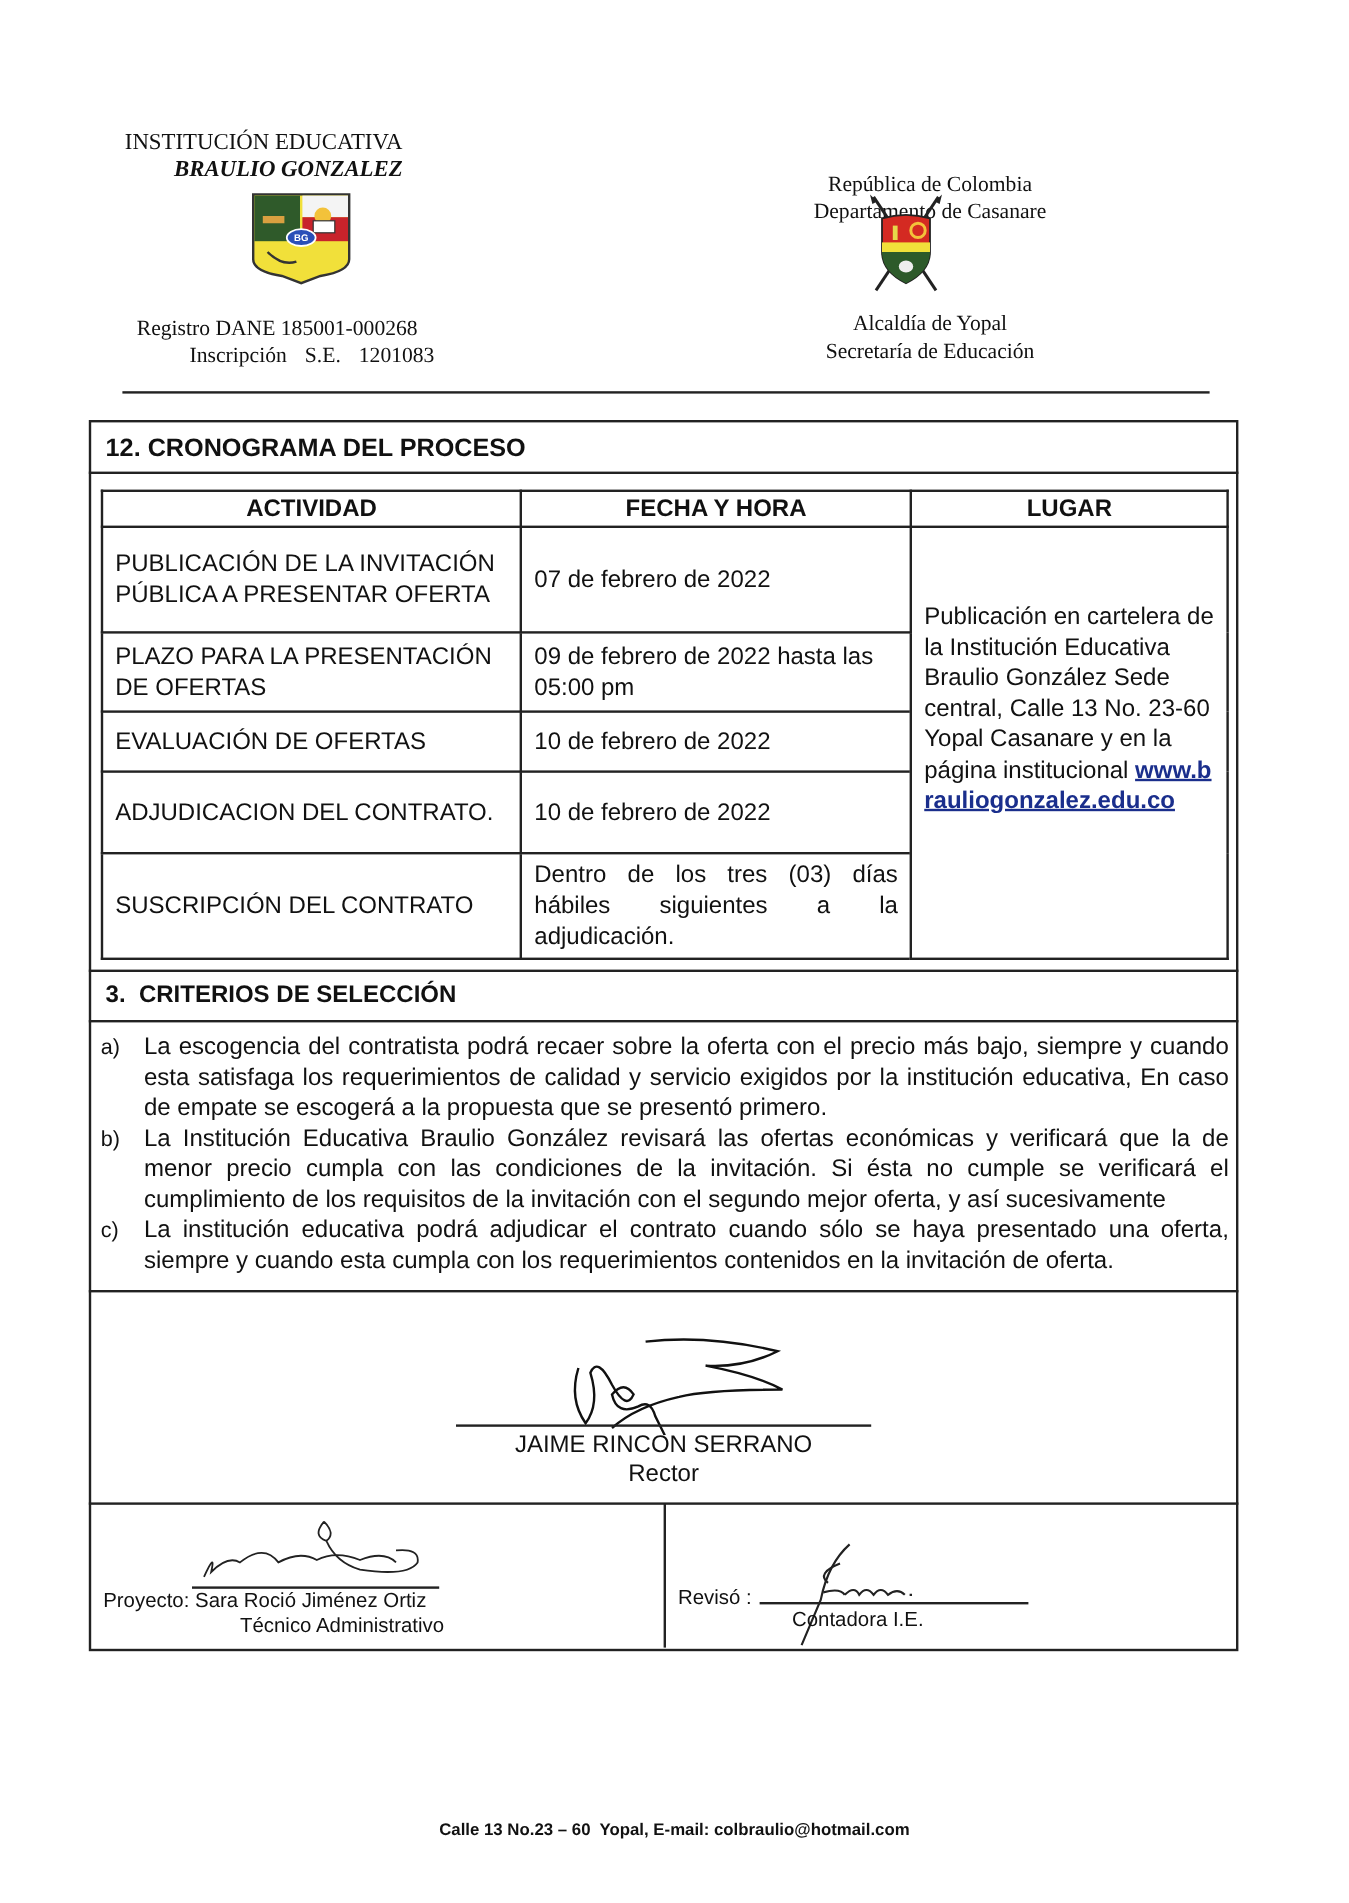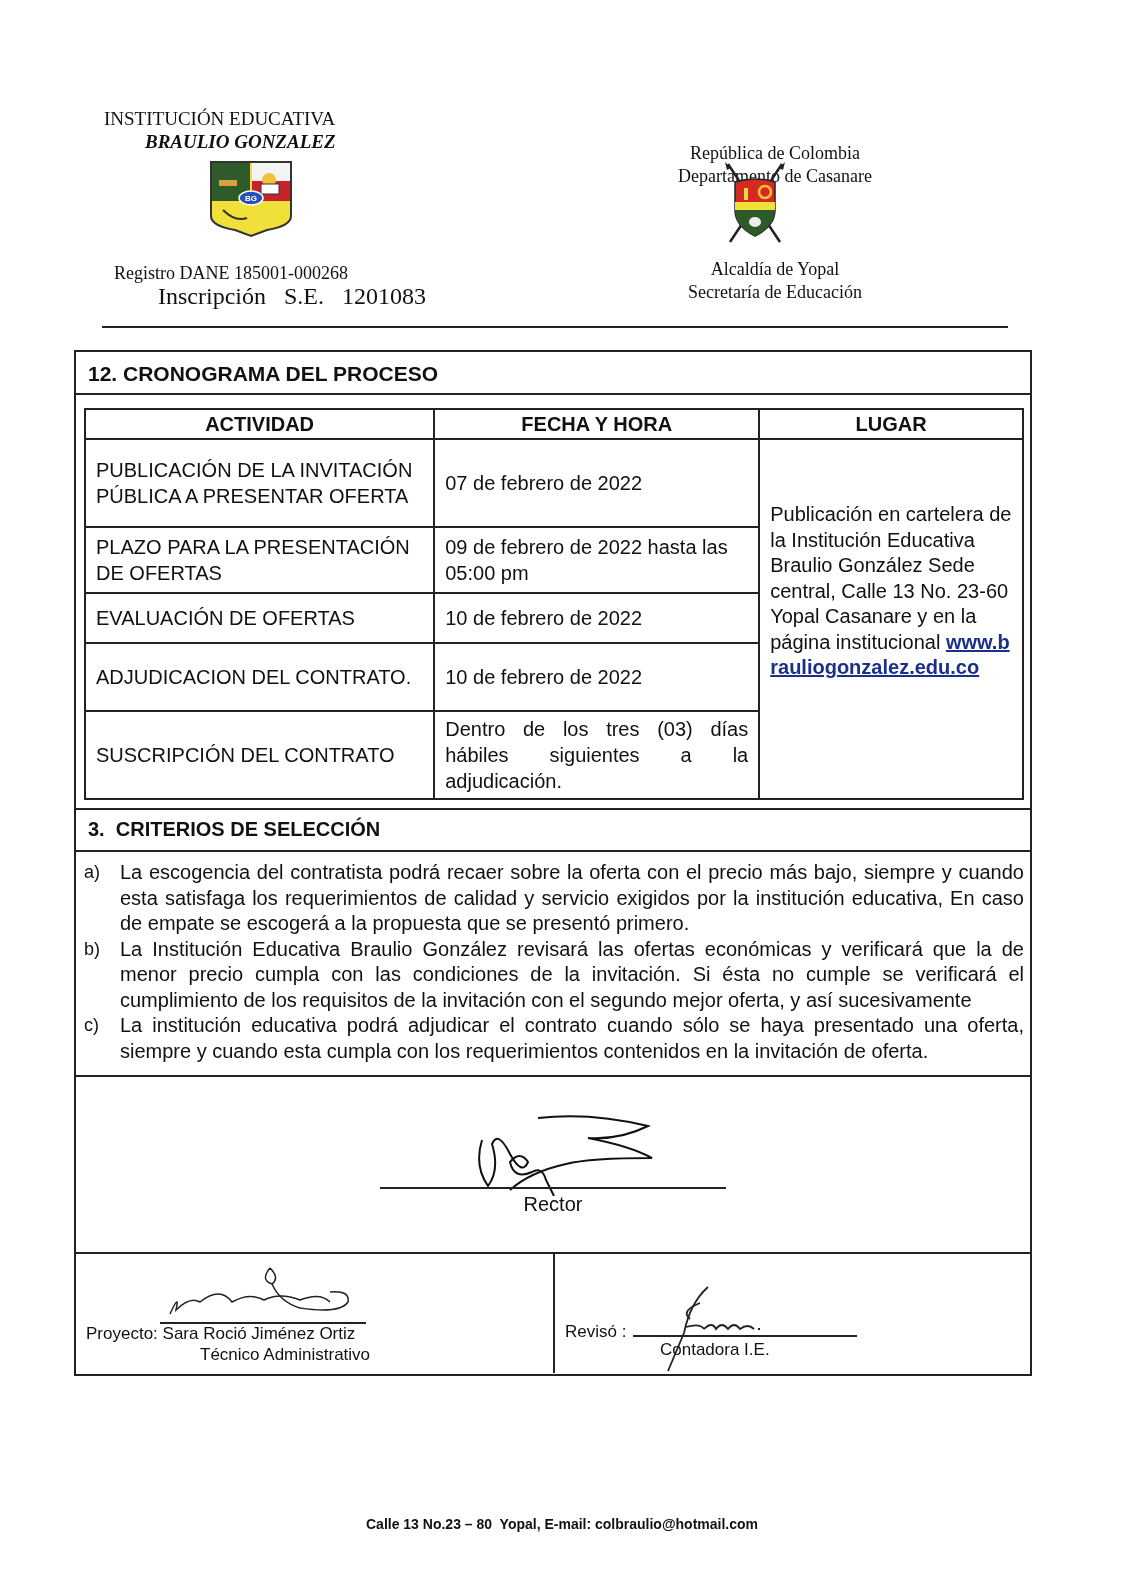--- a/index.html
+++ b/index.html
@@ -4,21 +4,21 @@
 <style>
   html, body { margin:0; padding:0; background:#ffffff; }
   body { width:1124px; height:1586px; position:relative; overflow:hidden; color:#111; font-family:"Liberation Sans", sans-serif; }
   .abs { position:absolute; }
   .serif { font-family:"Liberation Serif", serif; }
 
   
   .hdr-left-title { left:104px; top:108px; font-size:19px; line-height:22px; }
   .hdr-left-sub { left:145px; top:131px; font-size:19px; font-style:italic; font-weight:bold; line-height:22px; }
   .hdr-left-reg { left:114px; top:262px; font-size:18px; line-height:22px; }
-  .hdr-left-insc { left:158px; top:285px; font-size:24px; line-height:22px; word-spacing:3px; }
+  .hdr-left-insc { left:158px; top:285px; font-size:18px; line-height:22px; word-spacing:3px; }
   .hdr-right { text-align:center; width:260px; left:645px; font-size:18px; line-height:23px; }
   .hdr-right.top { top:106px;margin-top:36px; }
   .hdr-right.bot { top:258px; }
   .hdr-rule { left:102px; top:326px; width:906px; height:2px; background:#222; }
 
   
   .frame { left:74px; top:350px; width:958px; height:1026px; border:2px solid #222; box-sizing:border-box; }
   .section-title { left:76px; width:1123px; font-weight:bold; font-size:21px; box-sizing:border-box; padding-left:12px; }
   .hline { left:74px; width:958px; height:2px; background:#222; }
 
@@ -160,20 +160,21 @@
 <div class="abs hline" style="top:1075px;"></div>
 
 <div class="abs" style="left:470px;top:1110px;width:200px;height:86px;">
   <svg width="200" height="86" viewBox="0 0 200 86">
     <path d="M68 8 Q120 2 178 16 Q150 30 118 28 Q160 36 182 48 Q120 48 96 54 Q60 62 40 80" stroke="#111" stroke-width="2" fill="none"></path>
     <path d="M12 30 Q4 56 18 76 Q30 60 22 34 Q28 20 40 44 Q52 66 58 52 Q50 40 40 52 Q44 70 62 62 Q72 56 76 70 L84 86" stroke="#111" stroke-width="2" fill="none"></path>
   </svg>
 </div>
 <div class="abs sig-line" style="left:380px;top:1187px;width:346px;"></div>
 <div class="abs rector-name">
+  <div>JAIME RINCON SERRANO</div>
   <div>Rector</div>
 </div>
 
 <div class="abs hline" style="top:1252px;"></div>
 <div class="abs vdiv"></div>
 
 <div class="abs" style="left:140px;top:1262px;width:240px;height:60px;">
   <svg width="240" height="60" viewBox="0 0 240 60">
     <path d="M30 52 Q40 30 36 48 Q50 34 60 40 Q80 24 92 40 Q110 30 124 38 Q140 30 160 38 Q180 30 190 40" stroke="#222" stroke-width="1.5" fill="none"></path>
     <path d="M130 6 Q120 18 132 22 Q140 16 130 6 M132 22 Q140 40 160 46 Q200 52 208 40 Q210 28 190 30" stroke="#222" stroke-width="1.5" fill="none"></path>
@@ -190,13 +191,13 @@
 <div class="abs" style="left:660px;top:1283px;width:120px;height:90px;">
   <svg width="120" height="90" viewBox="0 0 120 90">
     <path d="M48 4 Q30 20 24 50 L8 88" stroke="#222" stroke-width="1.8" fill="none"></path>
     <path d="M40 20 Q20 28 30 36 M26 44 Q40 40 44 46" stroke="#222" stroke-width="1.8" fill="none"></path>
     <path d="M44 46 Q52 38 56 46 Q62 38 68 46 Q74 38 80 46 Q88 40 94 46 M98 46 h2" stroke="#222" stroke-width="1.8" fill="none"></path>
   </svg>
 </div>
 <div class="abs sig-line" style="left:633px;top:1335px;width:224px;height:1.5px;"></div>
 <div class="abs small" style="left:660px;top:1339px;">Contadora I.E.</div>
 
-<div class="abs footer" style="white-space:pre;">Calle 13 No.23 – 80  Yopal, E-mail: colbraulio@hotmail.com</div>
+<div class="abs footer" style="white-space:pre;">Calle 13 No.23 – 60  Yopal, E-mail: colbraulio@hotmail.com</div>
 
 </body></html>

